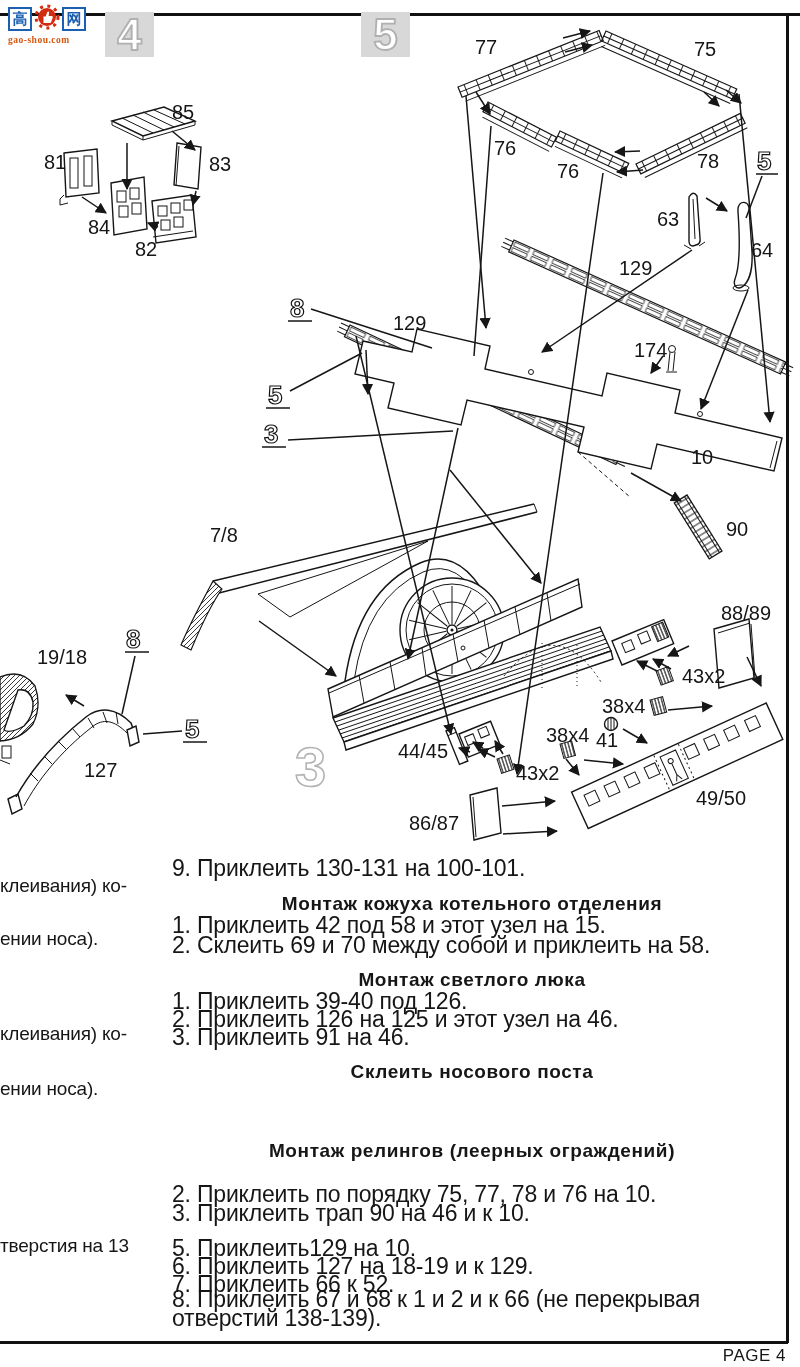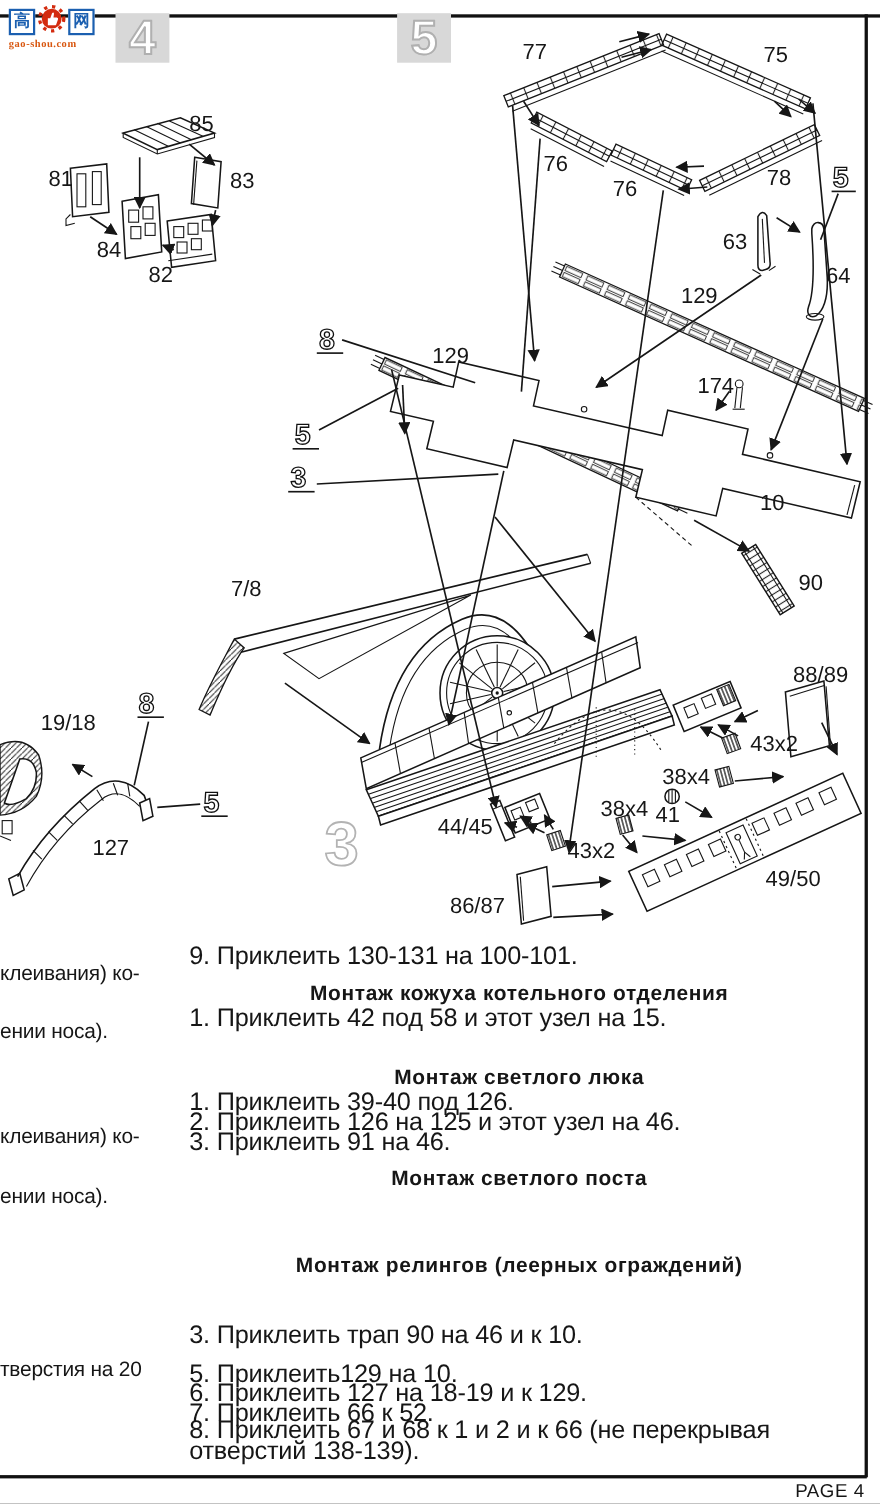--- a/index.html
+++ b/index.html
@@ -421,35 +421,37 @@
       <text class="ref" x="185" y="738">5</text>
       <line class="ln" x1="183" y1="742" x2="207" y2="742"></line>
       <text class="big3" x="295" y="786">3</text>
     </g>
   </svg>
 
   <div class="t" style="top:855px">9. Приклеить 130-131 на 100-101.</div>
 
   <div class="h" style="top:893px">Монтаж кожуха котельного отделения</div>
   <div class="t" style="top:912px">1. Приклеить 42 под 58 и этот узел на 15.</div>
+  <div class="t" style="top:932px">2. Склеить 69 и 70 между собой и приклеить на 58.</div>
 
   <div class="h" style="top:969px">Монтаж светлого люка</div>
   <div class="t" style="top:988px">1. Приклеить 39-40 под 126.</div>
   <div class="t" style="top:1006px">2. Приклеить 126 на 125 и этот узел на 46.</div>
   <div class="t" style="top:1024px">3. Приклеить 91 на 46.</div>
 
-  <div class="h" style="top:1061px">Монтаж светлого поста</div>
+  <div class="h" style="top:1061px">Склеить носового поста</div>
 
   <div class="h" style="top:1140px">Монтаж релингов (леерных ограждений)</div>
+  <div class="t" style="top:1181px">2. Приклеить  по порядку 75, 77, 78 и 76 на 10.</div>
   <div class="t" style="top:1200px">3. Приклеить трап 90 на 46 и к 10.</div>
   <div class="t" style="top:1235px">5. Приклеить129 на 10.</div>
   <div class="t" style="top:1253px">6. Приклеить 127 на 18-19 и к 129.</div>
   <div class="t" style="top:1271px">7. Приклеить 66 к 52.</div>
   <div class="t wrap" style="top:1290px">8. Приклеить 67 и 68 к 1 и 2 и к 66 (не перекрывая отверстий 138-139).</div>
 
   <div class="frag" style="top:875px">клеивания) ко-</div>
   <div class="frag" style="top:928px">ении носа).</div>
   <div class="frag" style="top:1023px">клеивания) ко-</div>
   <div class="frag" style="top:1078px">ении носа).</div>
-  <div class="frag" style="top:1235px">тверстия на 20</div>
+  <div class="frag" style="top:1235px">тверстия на 13</div>
 
   <div class="pagenum">PAGE 4</div>
 </div>
 
 </body></html>

